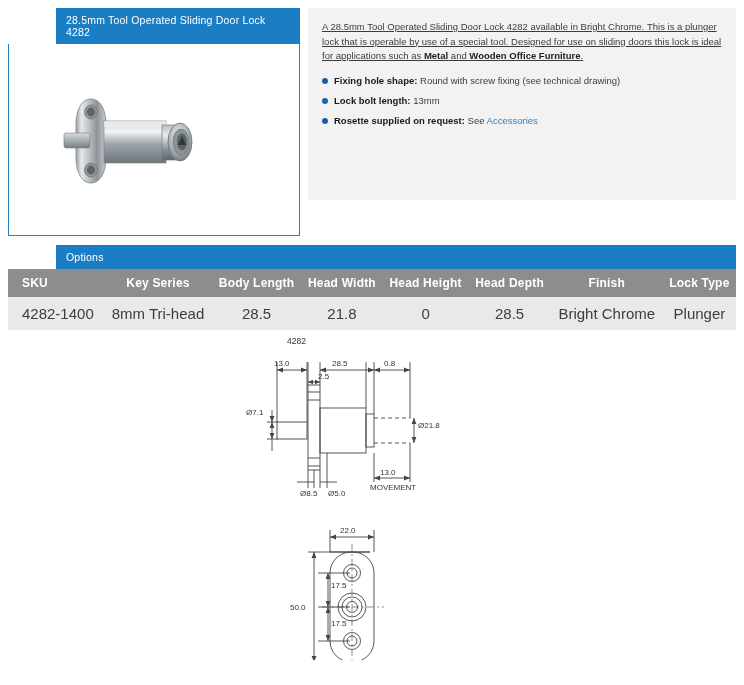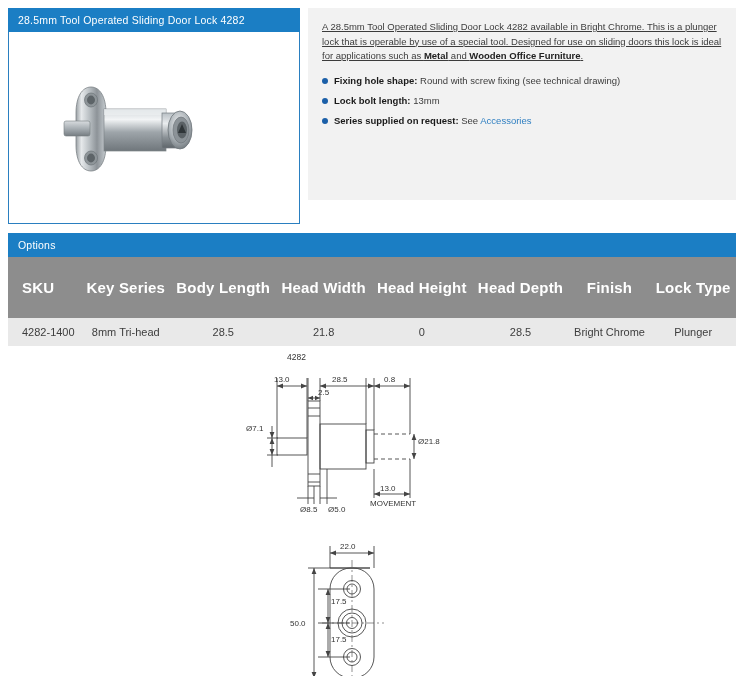--- a/index.html
+++ b/index.html
@@ -15,20 +15,21 @@
     background: #ffffff;
     overflow: hidden;
   }
   
   .bar {
     background: #1b7ec4;
     color: #ffffff;
     font-size: 10.5px;
     padding: 6px 10px;
     letter-spacing: .2px;
+    margin-left: 48px;
   }
   
   .top-row {
     display: flex;
     gap: 8px;
     padding: 8px 8px 0 8px;
   }
   .panel-left {
     width: 292px;
     flex: 0 0 292px;
@@ -87,32 +88,32 @@
   .options-bar { margin-top: 9px; }
   table.options {
     width: 100%;
     border-collapse: collapse;
     font-size: 9px;
   }
   table.options thead th {
     background: #8d8d8d;
     color: #ffffff;
     font-weight: bold;
-    padding: 22px 4px;
+    padding: 7px 4px;
     text-align: center;
-    font-size: 15px;
+    font-size: 12px;
     letter-spacing: .2px;
   }
   table.options thead th:first-child { text-align: left; padding-left: 14px; }
   table.options tbody td {
     background: #e9e9e9;
     color: #3d3d3d;
     padding: 8px 4px;
     text-align: center;
-    font-size: 11px;
+    font-size: 15px;
   }
   table.options tbody td:first-child { text-align: left; padding-left: 14px; }
 
   
   .tech-bar { margin-top: 9px; }
   .tech-area {
     height: 340px;
     background: #ffffff;
     position: relative;
   }
@@ -186,21 +187,21 @@
         </svg>
       </div>
     </div>
 
     <div class="panel-right">
       <div class="desc-box">
         <p><span>A 28.5mm Tool Operated Sliding Door Lock 4282 available in Bright Chrome. This is a plunger lock that is operable by use of a special tool. Designed for use on sliding doors this lock is ideal for applications such as </span><b>Metal</b><span> and </span><b>Wooden Office Furniture</b><span>.</span></p>
         <ul class="specs">
           <li><b>Fixing hole shape:</b><span> Round with screw fixing (see technical drawing)</span></li>
           <li><b>Lock bolt length:</b><span> 13mm</span></li>
-          <li><b>Series supplied on request:</b><span> See </span><a class="link" href="#">Accessories</a></li>
+          <li><b>Rosette supplied on request:</b><span> See </span><a class="link" href="#">Accessories</a></li>
         </ul>
       </div>
     </div>
   </div>
 
   <div class="section">
     <div class="bar options-bar">Options</div>
     <table class="options">
       <thead>
         <tr>

